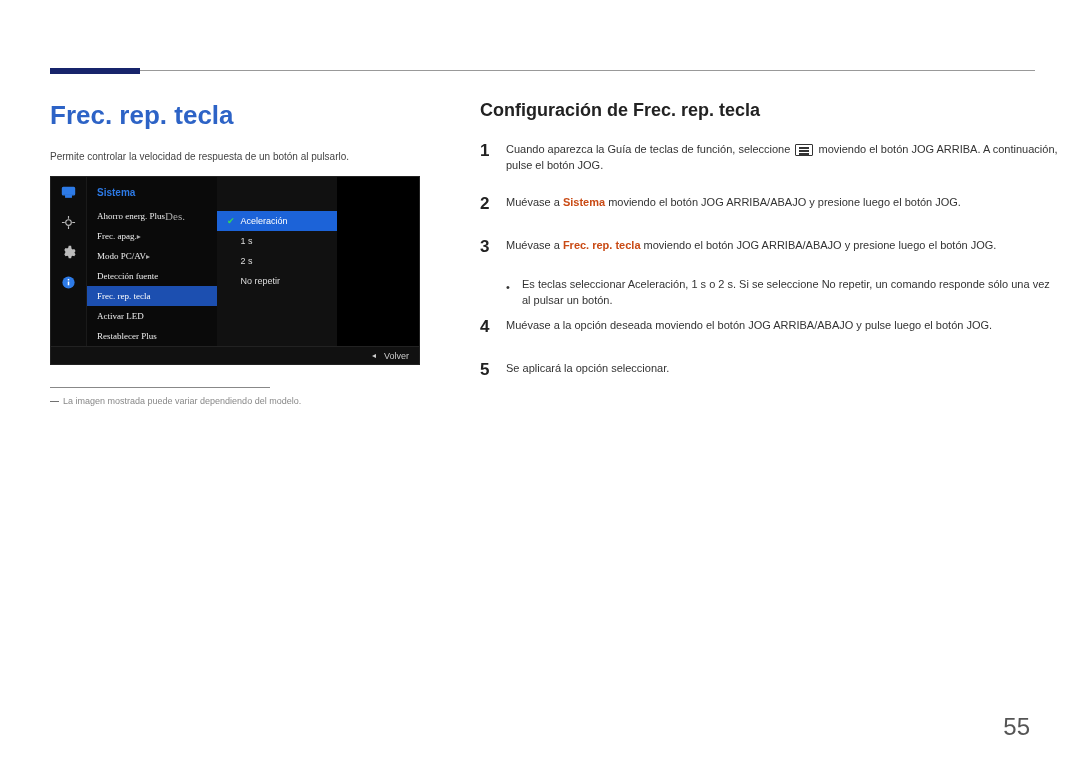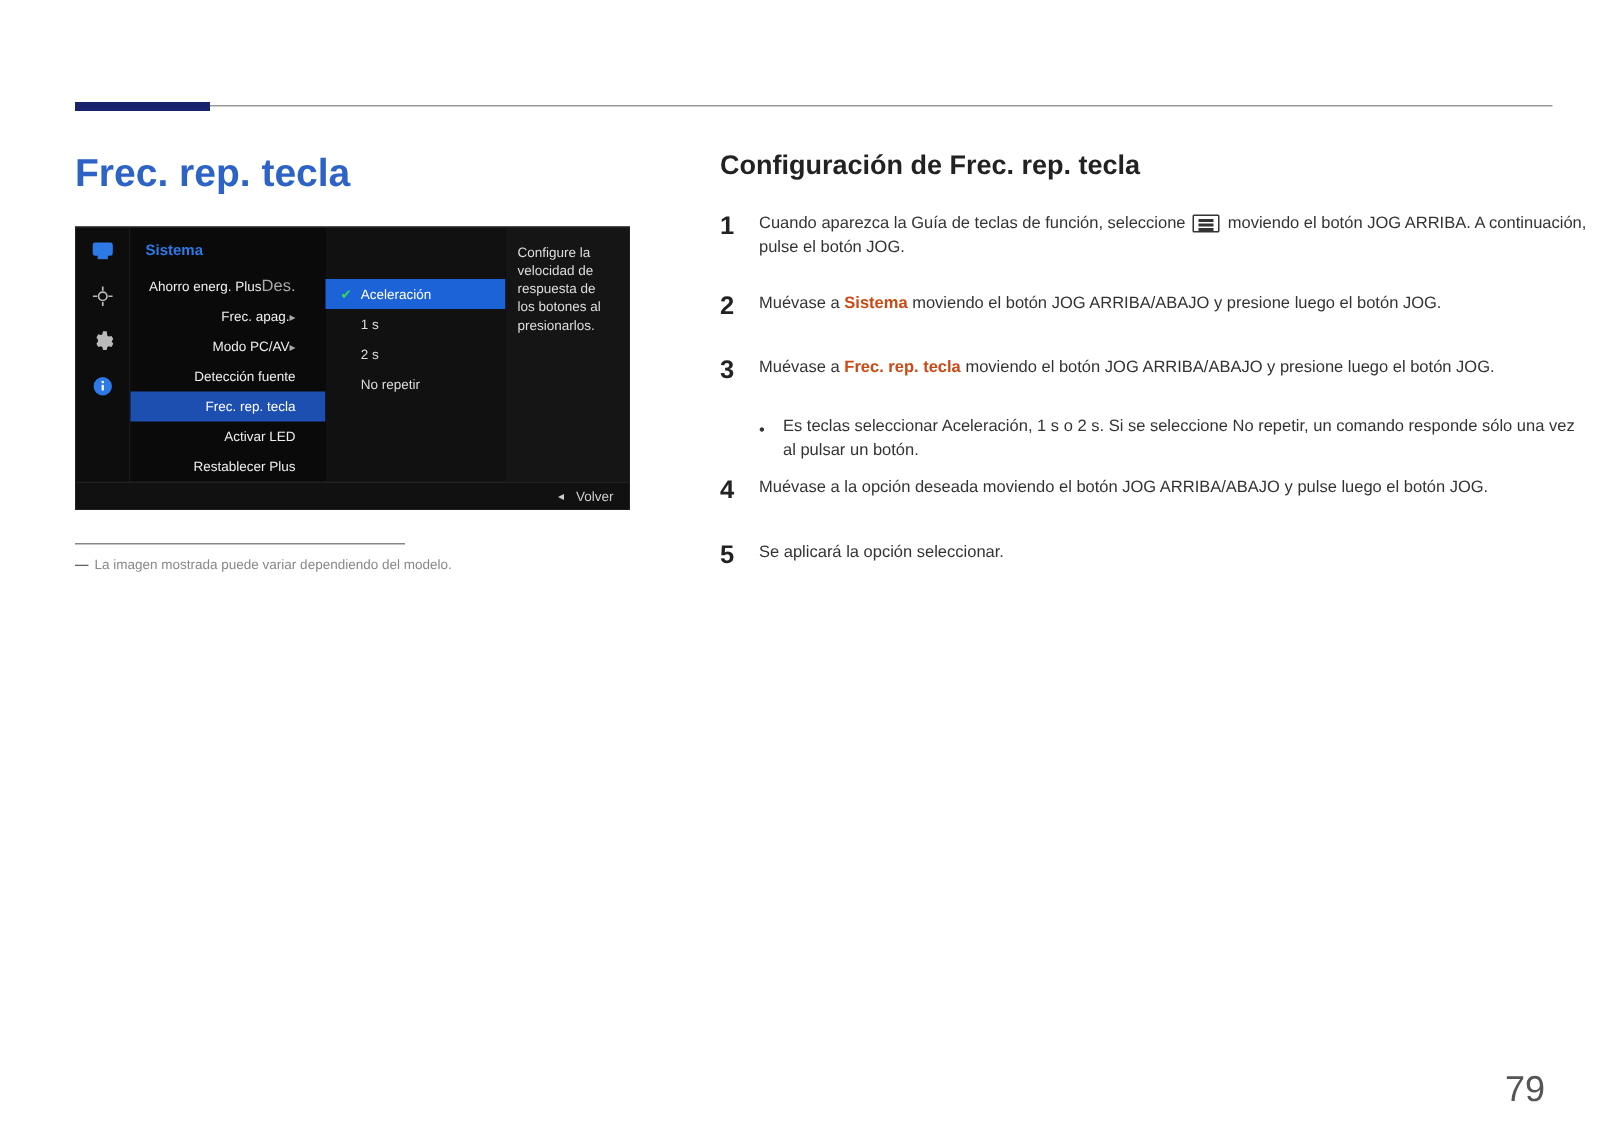--- a/index.html
+++ b/index.html
@@ -88,23 +88,24 @@
   .osd-menu {
     width: 130px;
     background:#0a0a0a;
     padding-top: 6px;
   }
   .osd-title {
     color:#2d7ae6;font-size:10px;font-weight:bold;
     padding:4px 10px 8px 10px;
   }
   .osd-row {
-    display:flex;justify-content:flex-end;align-items:center;
+    display:flex;justify-content:flex-start;align-items:center;
     padding:4px 20px 4px 10px;font-size:9px;color:#eee;
     height:20px;
+    font-family:Liberation Serif, serif;
   }
   .osd-row.sel {background:#1c4fb0;color:#fff;}
   .osd-row .val{color:#aaa;font-size:11px;}
   .osd-row .arrow{color:#aaa;font-size:8px;}
   .osd-sub {
     width:120px;background:#111;padding-top:34px;
   }
   .osd-sub-row{
     display:flex;align-items:center;gap:6px;
     padding:3px 10px;font-size:9px;color:#ddd;height:20px;
@@ -140,20 +141,21 @@
   .page-num{position:absolute;bottom:22px;right:50px;font-size:24px;color:#555;}
 </style>
 </head>
 <body>
 
 <div class="header-rule"></div>
 <div class="header-accent"></div>
 
 <div class="left-col">
   <div class="h1">Frec. rep. tecla</div>
+  <div class="intro">Permite controlar la velocidad de respuesta de un botón al pulsarlo.</div>
 
   <div class="osd">
     <div class="osd-body">
       <div class="osd-iconbar">
         <div class="ic sel">
             <svg viewBox="0 0 16 16" fill="none" stroke="#2d7ae6" stroke-width="1.3">
               <rect x="1.5" y="2.5" width="13" height="8" rx="1" fill="#2d7ae6"></rect>
               <rect x="5" y="11" width="6" height="2" fill="#2d7ae6"></rect>
             </svg>
           </div>
@@ -214,21 +216,20 @@
           </div>
         <div class="osd-sub-row">
             <span class="chk">✔</span>
             <span>2 s</span>
           </div>
         <div class="osd-sub-row">
             <span class="chk">✔</span>
             <span>No repetir</span>
           </div>
       </div>
-      <div class="osd-desc">Configure la velocidad de respuesta de los botones al presionarlos.</div>
     </div>
     <div class="osd-footer">
       <span class="tri">◂</span>
       <span>Volver</span>
     </div>
   </div>
 
   <div class="footnote-rule"></div>
   <div class="footnote">
     <span class="dash">―</span>
@@ -259,13 +260,13 @@
       <div class="num">4</div>
       <div class="txt">Muévase a la opción deseada moviendo el botón JOG ARRIBA/ABAJO y pulse luego el botón JOG.</div>
     </div>
     <div class="step">
       <div class="num">5</div>
       <div class="txt">Se aplicará la opción seleccionar.</div>
     </div>
   </div>
 </div>
 
-<div class="page-num">79</div>
+<div class="page-num">55</div>
 
 </body></html>

